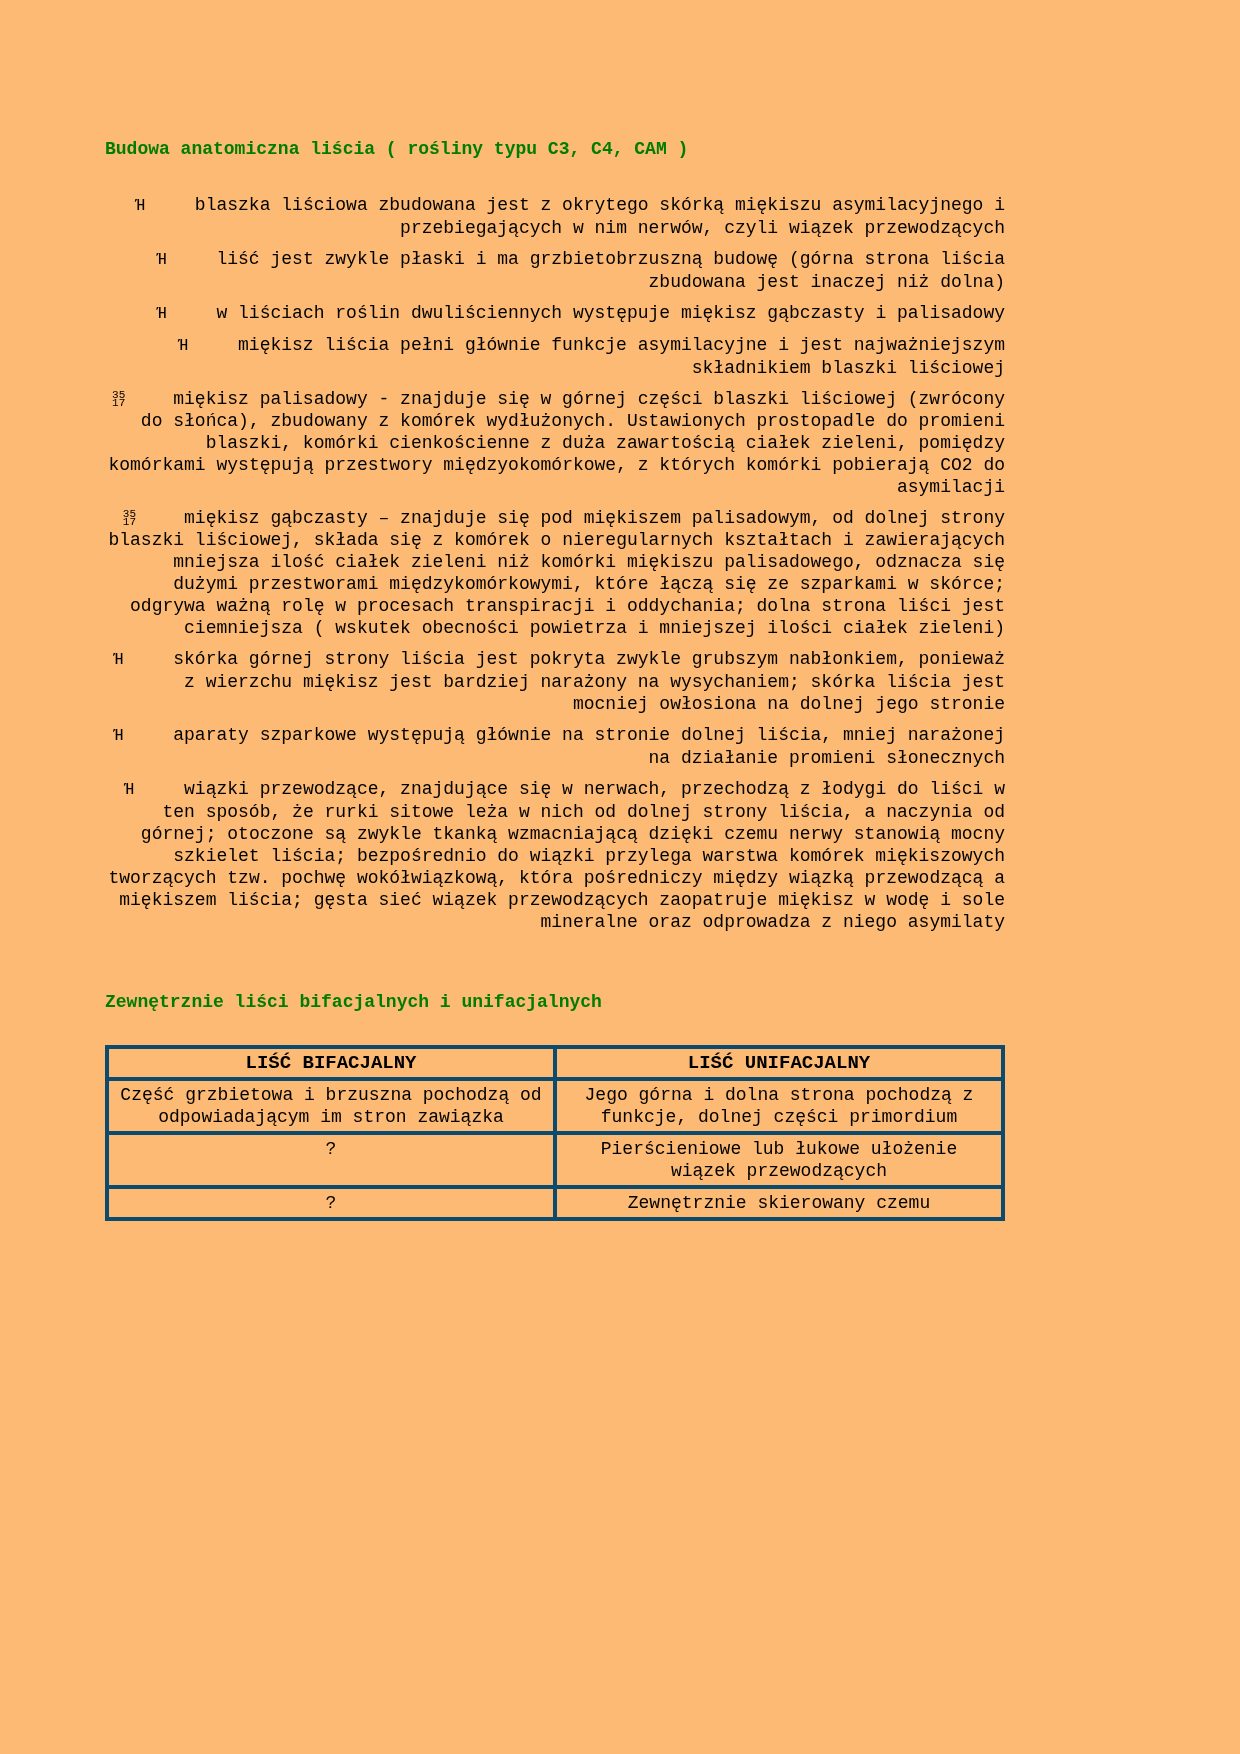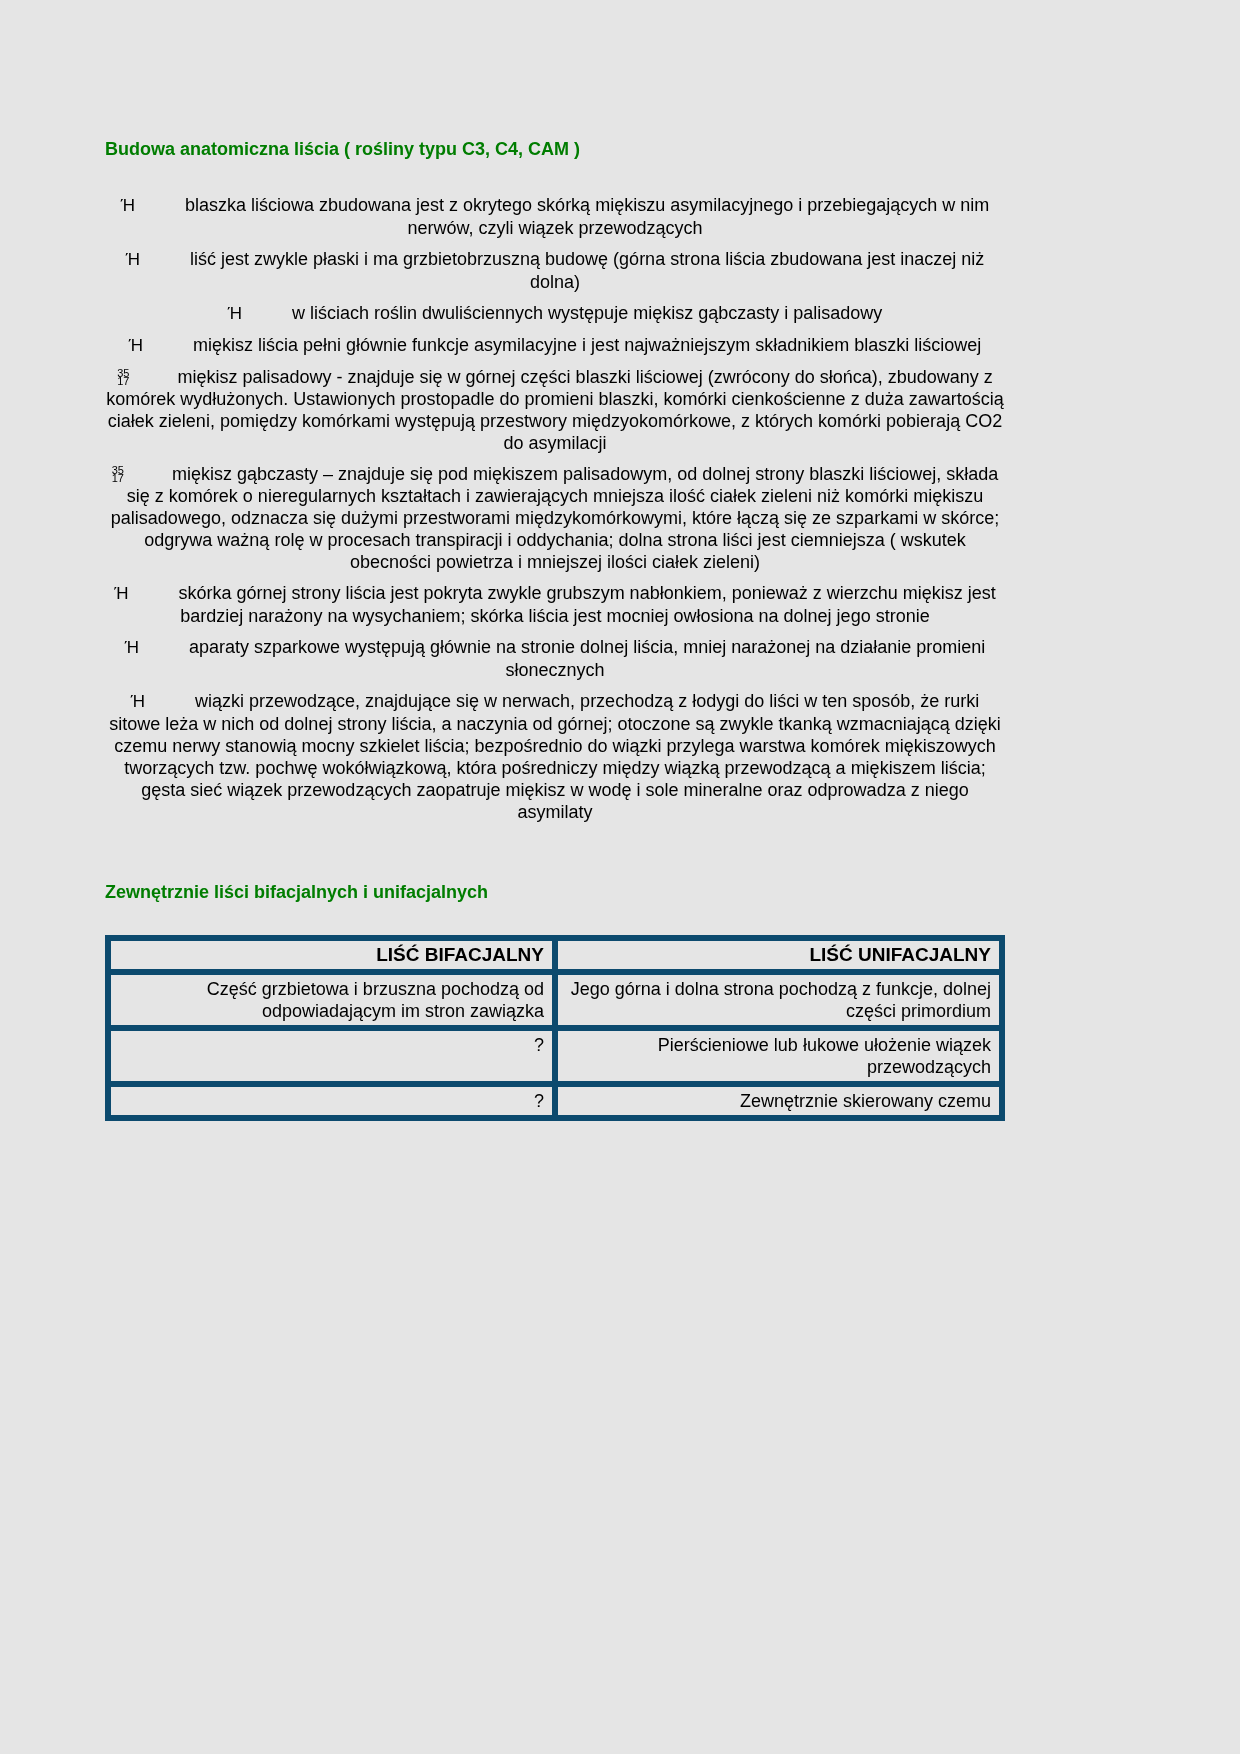--- a/index.html
+++ b/index.html
@@ -1,39 +1,39 @@
 <!DOCTYPE html>
 <html style="--accent: #007d00;"><head>
 <meta charset="utf-8">
 <style>
   * { margin: 0; padding: 0; box-sizing: border-box; }
   html, body { background: #ffffff; }
   .page {
     position: relative;
     width: 1240px;
     min-height: 1754px;
-    background: #e5e5e5;
+    background: #fdba74;
     padding: 138px 83px 60px 105px;
-    font-family: Liberation Sans, sans-serif;
+    font-family: Liberation Mono, monospace;
     color: #000000;
   }
   .content { width: 900px; }
   .doc-heading {
     font-size: 18px;
     font-weight: bold;
     color: var(--accent, #007d00);
     line-height: 22px;
   }
   .heading-1 { margin-bottom: 34px; }
   .heading-2 { margin-top: 58px; margin-bottom: 32px; }
   .bullet {
     font-size: 18px;
     line-height: 22px;
     margin-bottom: 9px;
-    text-align: center;
+    text-align: right;
   }
   .marker-h {
     display: inline-block;
     font-size: 17px;
   }
   .marker-num {
     display: inline-block;
     white-space: pre-line;
     font-size: 11px;
     line-height: 8px;
@@ -42,23 +42,23 @@
   }
   .tab { display: inline-block; width: 50px; }
   .tab-num { display: inline-block; width: 48px; }
   .cmp {
     border-collapse: collapse;
     width: 900px;
     border: 2px solid #000000;
     table-layout: fixed;
   }
   .cmp th, .cmp td {
-    border: 6px solid #0c4a6e;
+    border: 4px solid #0c4a6e;
     padding: 3px 8px;
-    text-align: right;
+    text-align: center;
     vertical-align: top;
     font-size: 18px;
     line-height: 22px;
   }
   .cmp th {
     font-size: 19px;
     font-weight: bold;
   }
 </style>
 </head>

